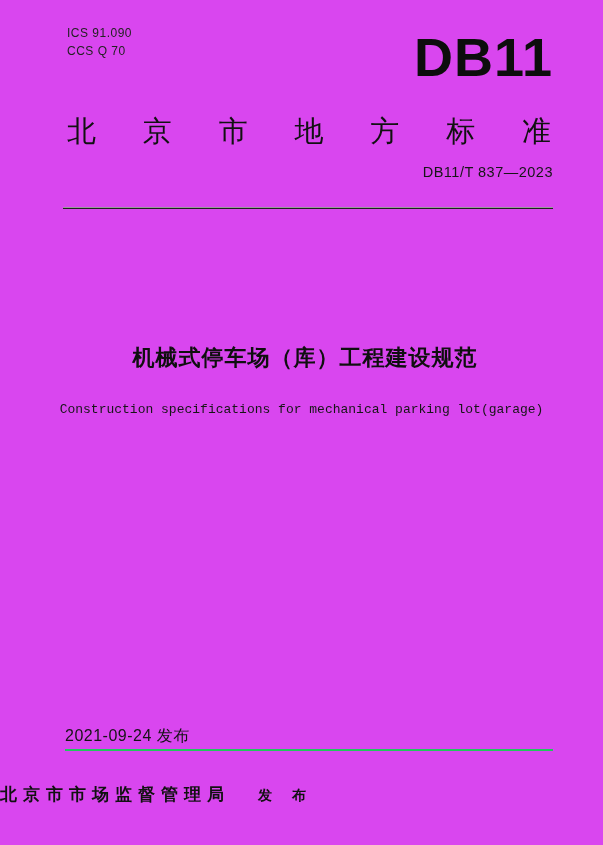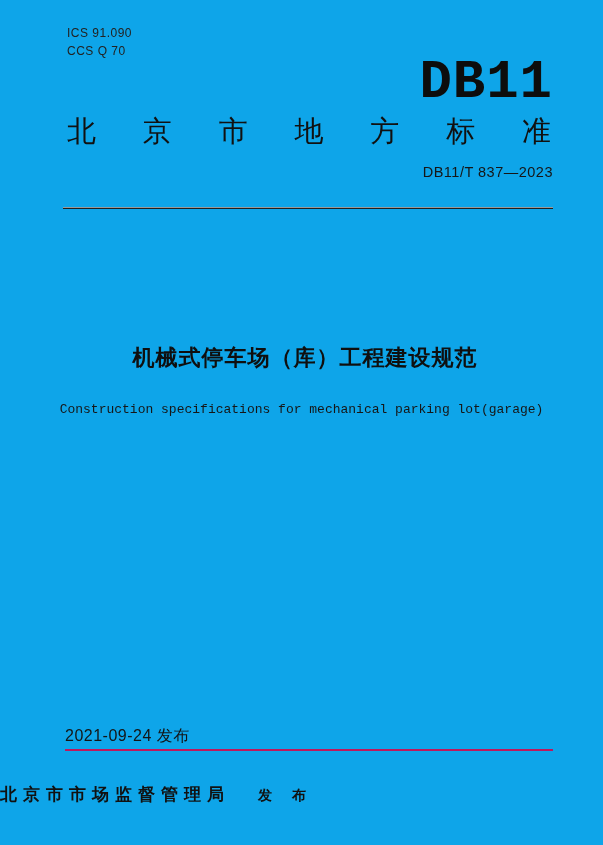--- a/index.html
+++ b/index.html
@@ -6,34 +6,34 @@
   html, body { background: #ffffff; }
   body {
     width: 603px; height: 845px;
     position: relative;
     font-family: "Liberation Sans", sans-serif;
     color: #1a1a1a;
     overflow: hidden;
   }
   .page {
     position: absolute; inset: 0;
-    background: #0ea5e9;
+    background: #d946ef;
     padding-left: 22px;
   }
   
   .meta-block {
     position: absolute; left: 67px; top: 24px;
     font-size: 12px; line-height: 18px;
     letter-spacing: 0.5px; color: #222;
     white-space: nowrap;
   }
   
   .logo {
-    position: absolute; right: 50px; top: 56px;
-    font-family: Liberation Mono, monospace;
+    position: absolute; right: 50px; top: 30px;
+    font-family: Liberation Sans, sans-serif;
     font-weight: 700; font-size: 54px; line-height: 1;
     color: #0d0d0d; letter-spacing: 1px;
   }
   
   .type-row {
     position: absolute; left: 67px; right: 52px; top: 114px;
     display: flex; justify-content: space-between;
     font-size: 29px; line-height: 34px; font-weight: 500;
     color: #111;
   }
@@ -66,21 +66,21 @@
     font-family: Liberation Mono, monospace;
     font-size: 13px; line-height: 17px; color: #161616;
     white-space: nowrap;
   }
   
   .date-row {
     position: absolute; left: 65px; right: 50px; top: 726px;
     display: flex; justify-content: space-between; align-items: flex-end;
     font-size: 16px; line-height: 20px;
     padding-bottom: 3px;
-    border-bottom: 2px solid #be185d;
+    border-bottom: 2px solid #22c55e;
     color: #141414;
     letter-spacing: 0.5px;
     white-space: nowrap;
   }
   
   .publisher-row {
     position: absolute; left: 0; right: 0; top: 783px;
     display: flex; justify-content: flex-start; align-items: baseline;
     gap: 28px; white-space: nowrap;
   }

